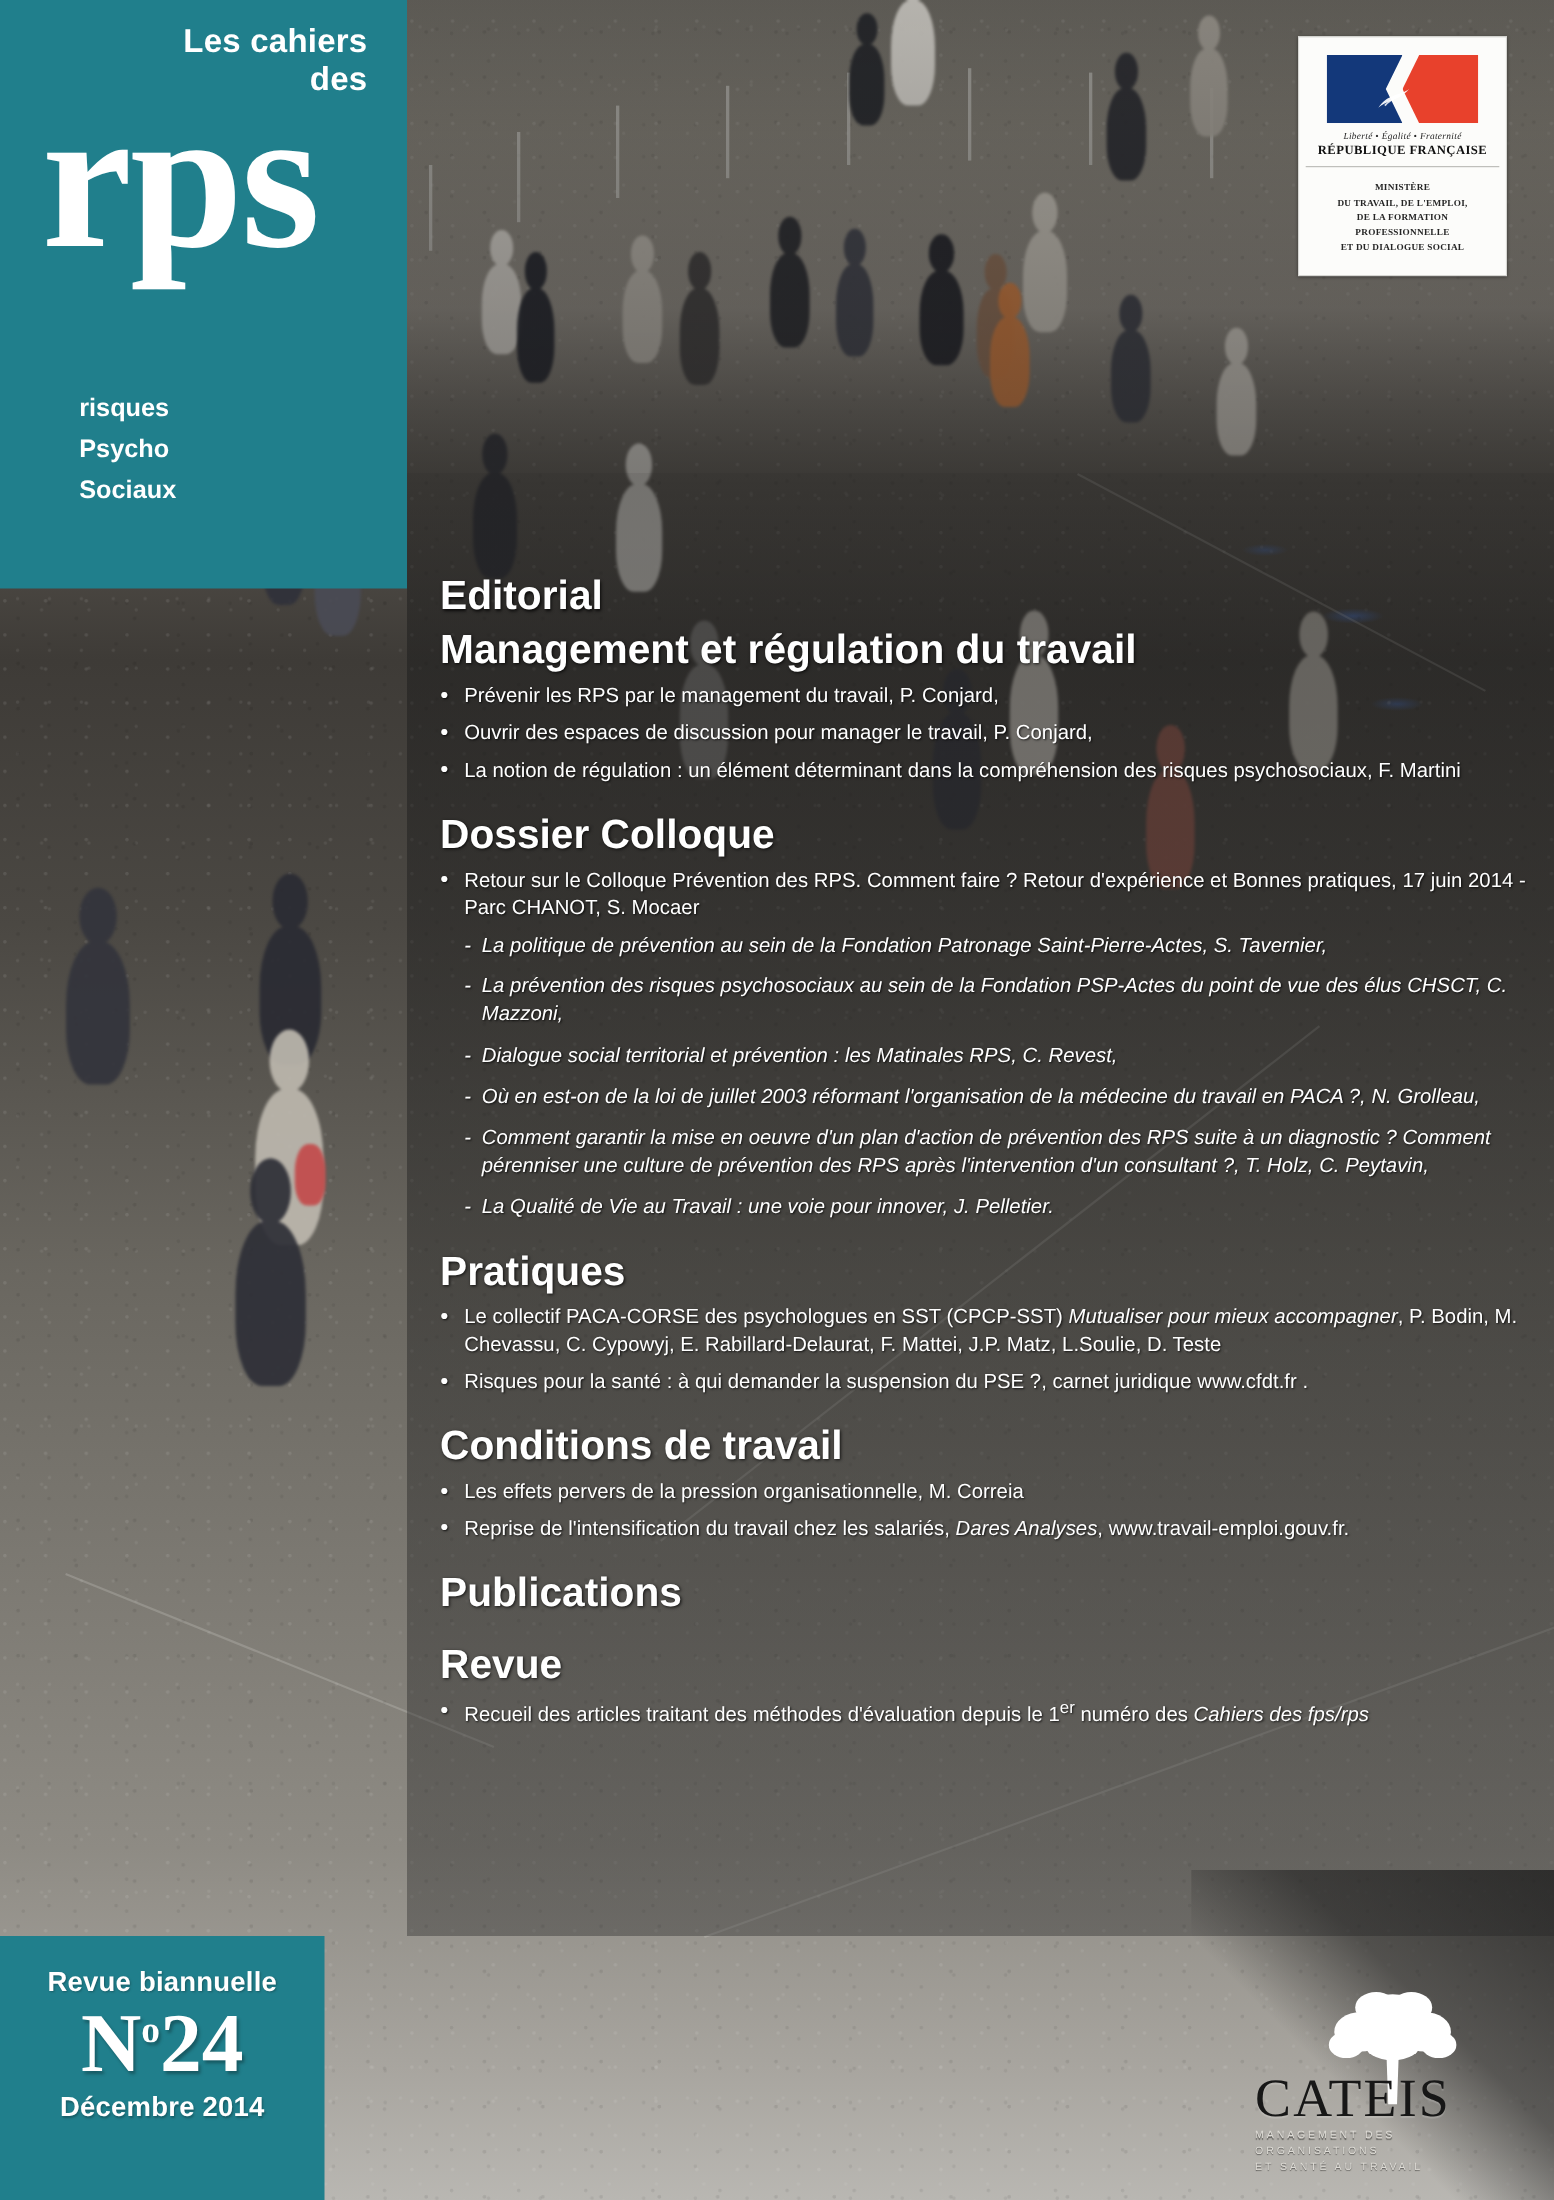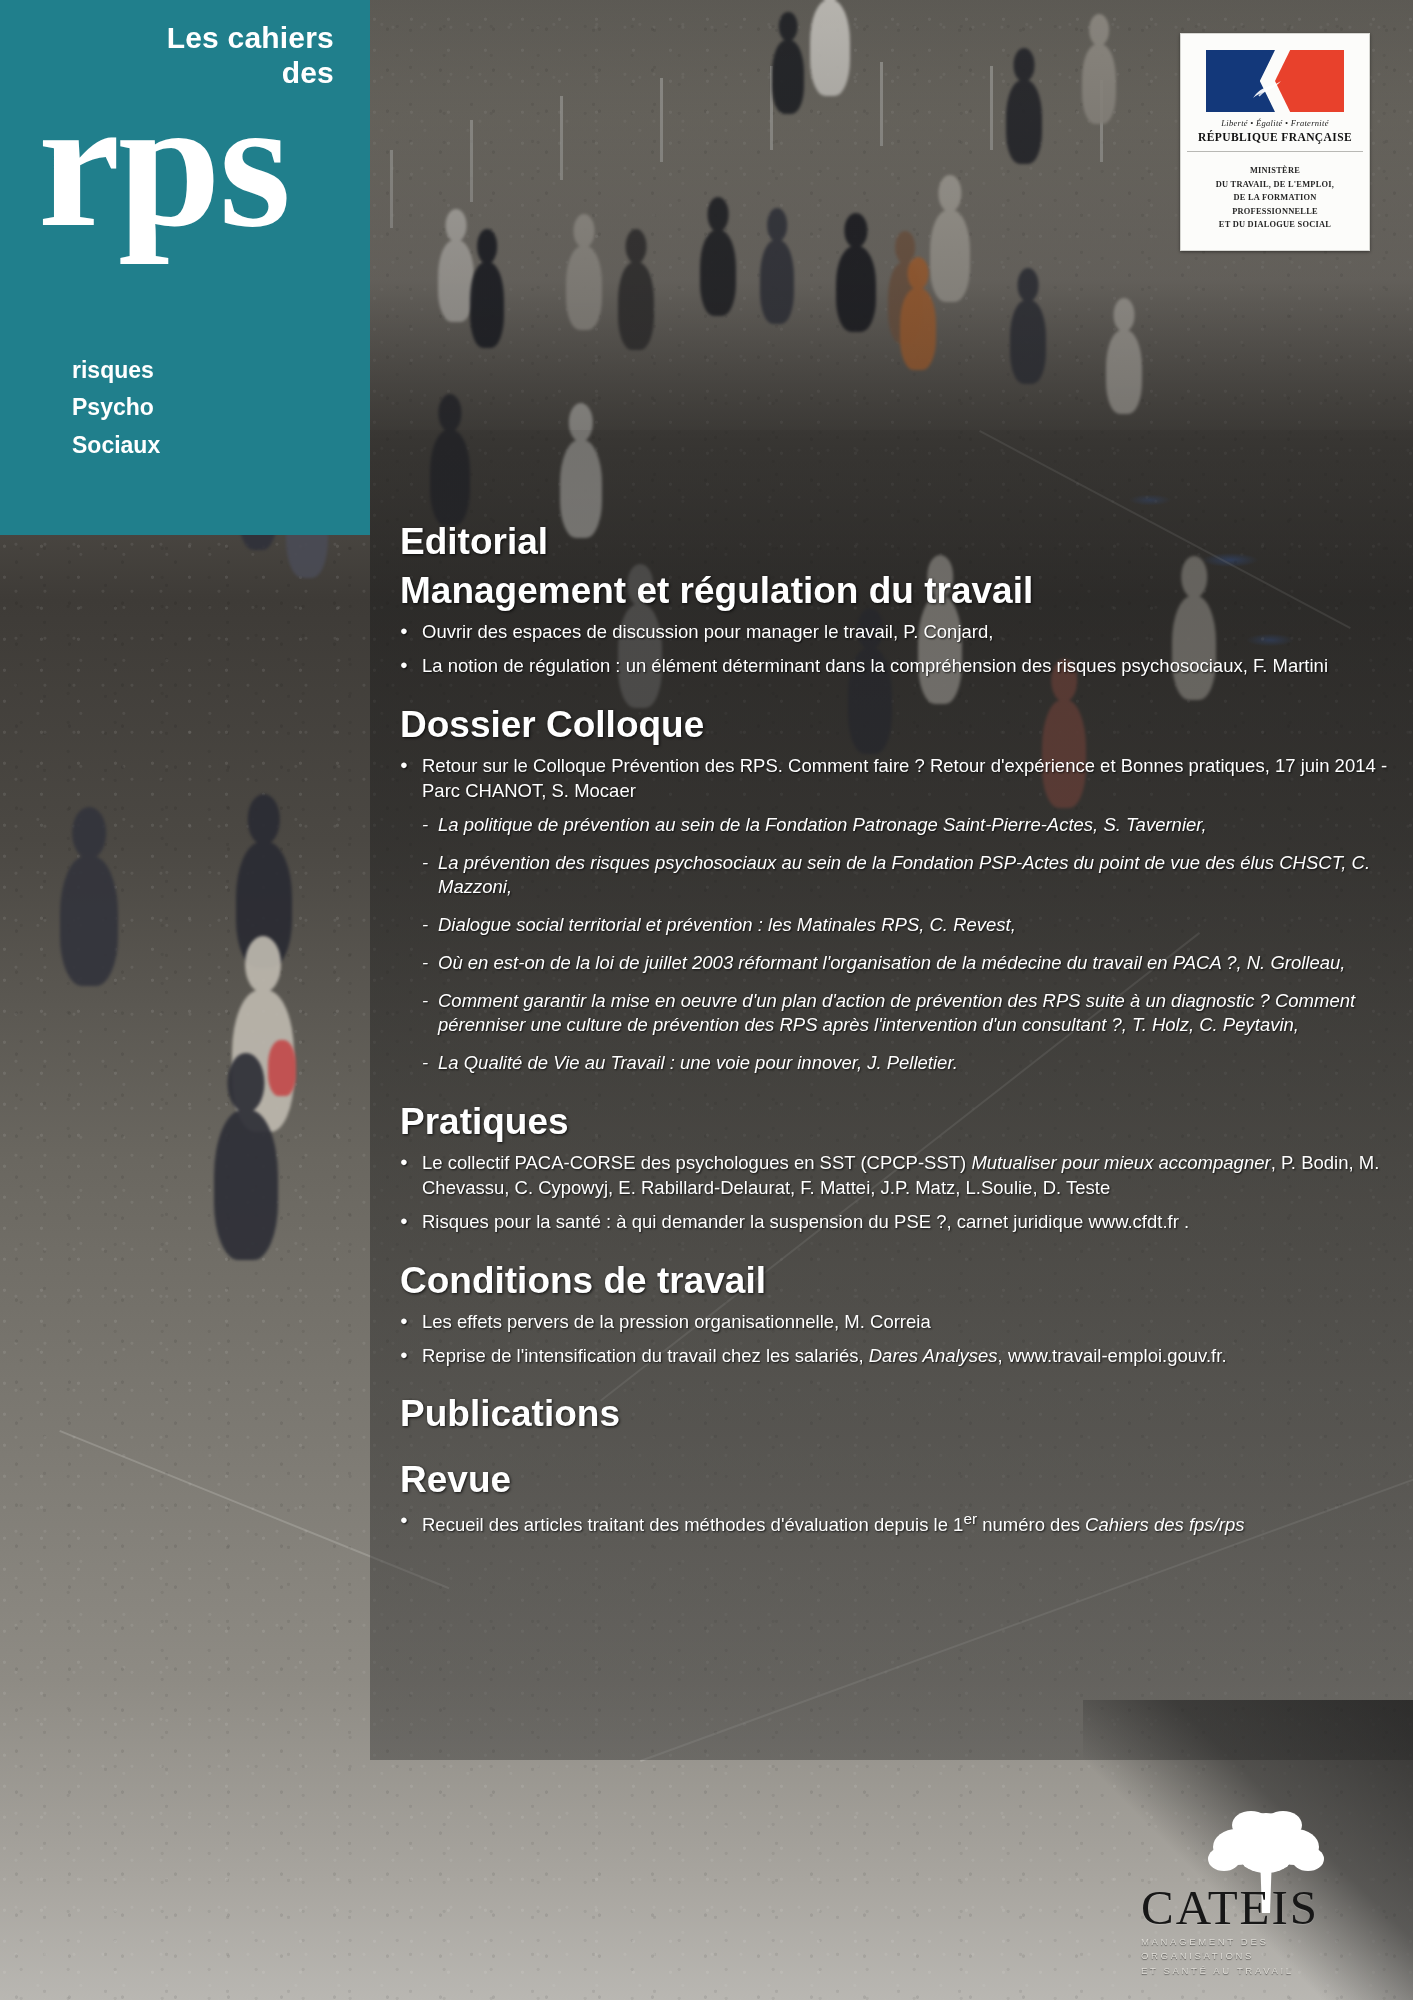--- a/index.html
+++ b/index.html
@@ -350,20 +350,21 @@
       <div>ET DU DIALOGUE SOCIAL</div>
     </div>
   </div>
 
 
   <div class="toc">
 
     <div class="sec-h first">Editorial</div>
     <div class="sec-h sub">Management et régulation du travail</div>
     <ul class="items">
+      <li>Prévenir les RPS par le management du travail, P. Conjard,</li>
       <li>Ouvrir des espaces de discussion pour manager le travail, P. Conjard,</li>
       <li>La notion de régulation : un élément déterminant dans la compréhension des risques psychosociaux, F. Martini</li>
     </ul>
 
     <div class="sec-h">Dossier Colloque</div>
     <ul class="items">
       <li>Retour sur le Colloque Prévention des RPS. Comment faire ? Retour d'expérience et Bonnes pratiques, 17 juin 2014 - Parc CHANOT, S. Mocaer</li>
     </ul>
     <ul class="sublist">
       <li>La politique de prévention au sein de la Fondation Patronage Saint-Pierre-Actes, S. Tavernier,</li>
@@ -387,20 +388,25 @@
     </ul>
 
     <div class="sec-h">Publications</div>
 
     <div class="sec-h">Revue</div>
     <ul class="items">
       <li><span>Recueil des articles traitant des méthodes d'évaluation depuis le 1</span><sup>er</sup><span> numéro des </span><em>Cahiers des fps/rps</em></li>
     </ul>
   </div>
 
+  <div class="footer-teal">
+    <div class="f-rev">Revue biannuelle</div>
+    <div class="f-num"><span>N</span><sup>o</sup><span>24</span></div>
+    <div class="f-date">Décembre 2014</div>
+  </div>
 
   <div class="cateis">
     <svg class="cateis-tree" width="150" height="112" viewBox="0 0 150 112">
       <g fill="#ffffff">
         <ellipse cx="75" cy="30" rx="30" ry="22"></ellipse>
         <ellipse cx="46" cy="42" rx="24" ry="18"></ellipse>
         <ellipse cx="104" cy="42" rx="24" ry="18"></ellipse>
         <ellipse cx="60" cy="20" rx="19" ry="14"></ellipse>
         <ellipse cx="92" cy="20" rx="19" ry="14"></ellipse>
         <ellipse cx="33" cy="54" rx="16" ry="12"></ellipse>

